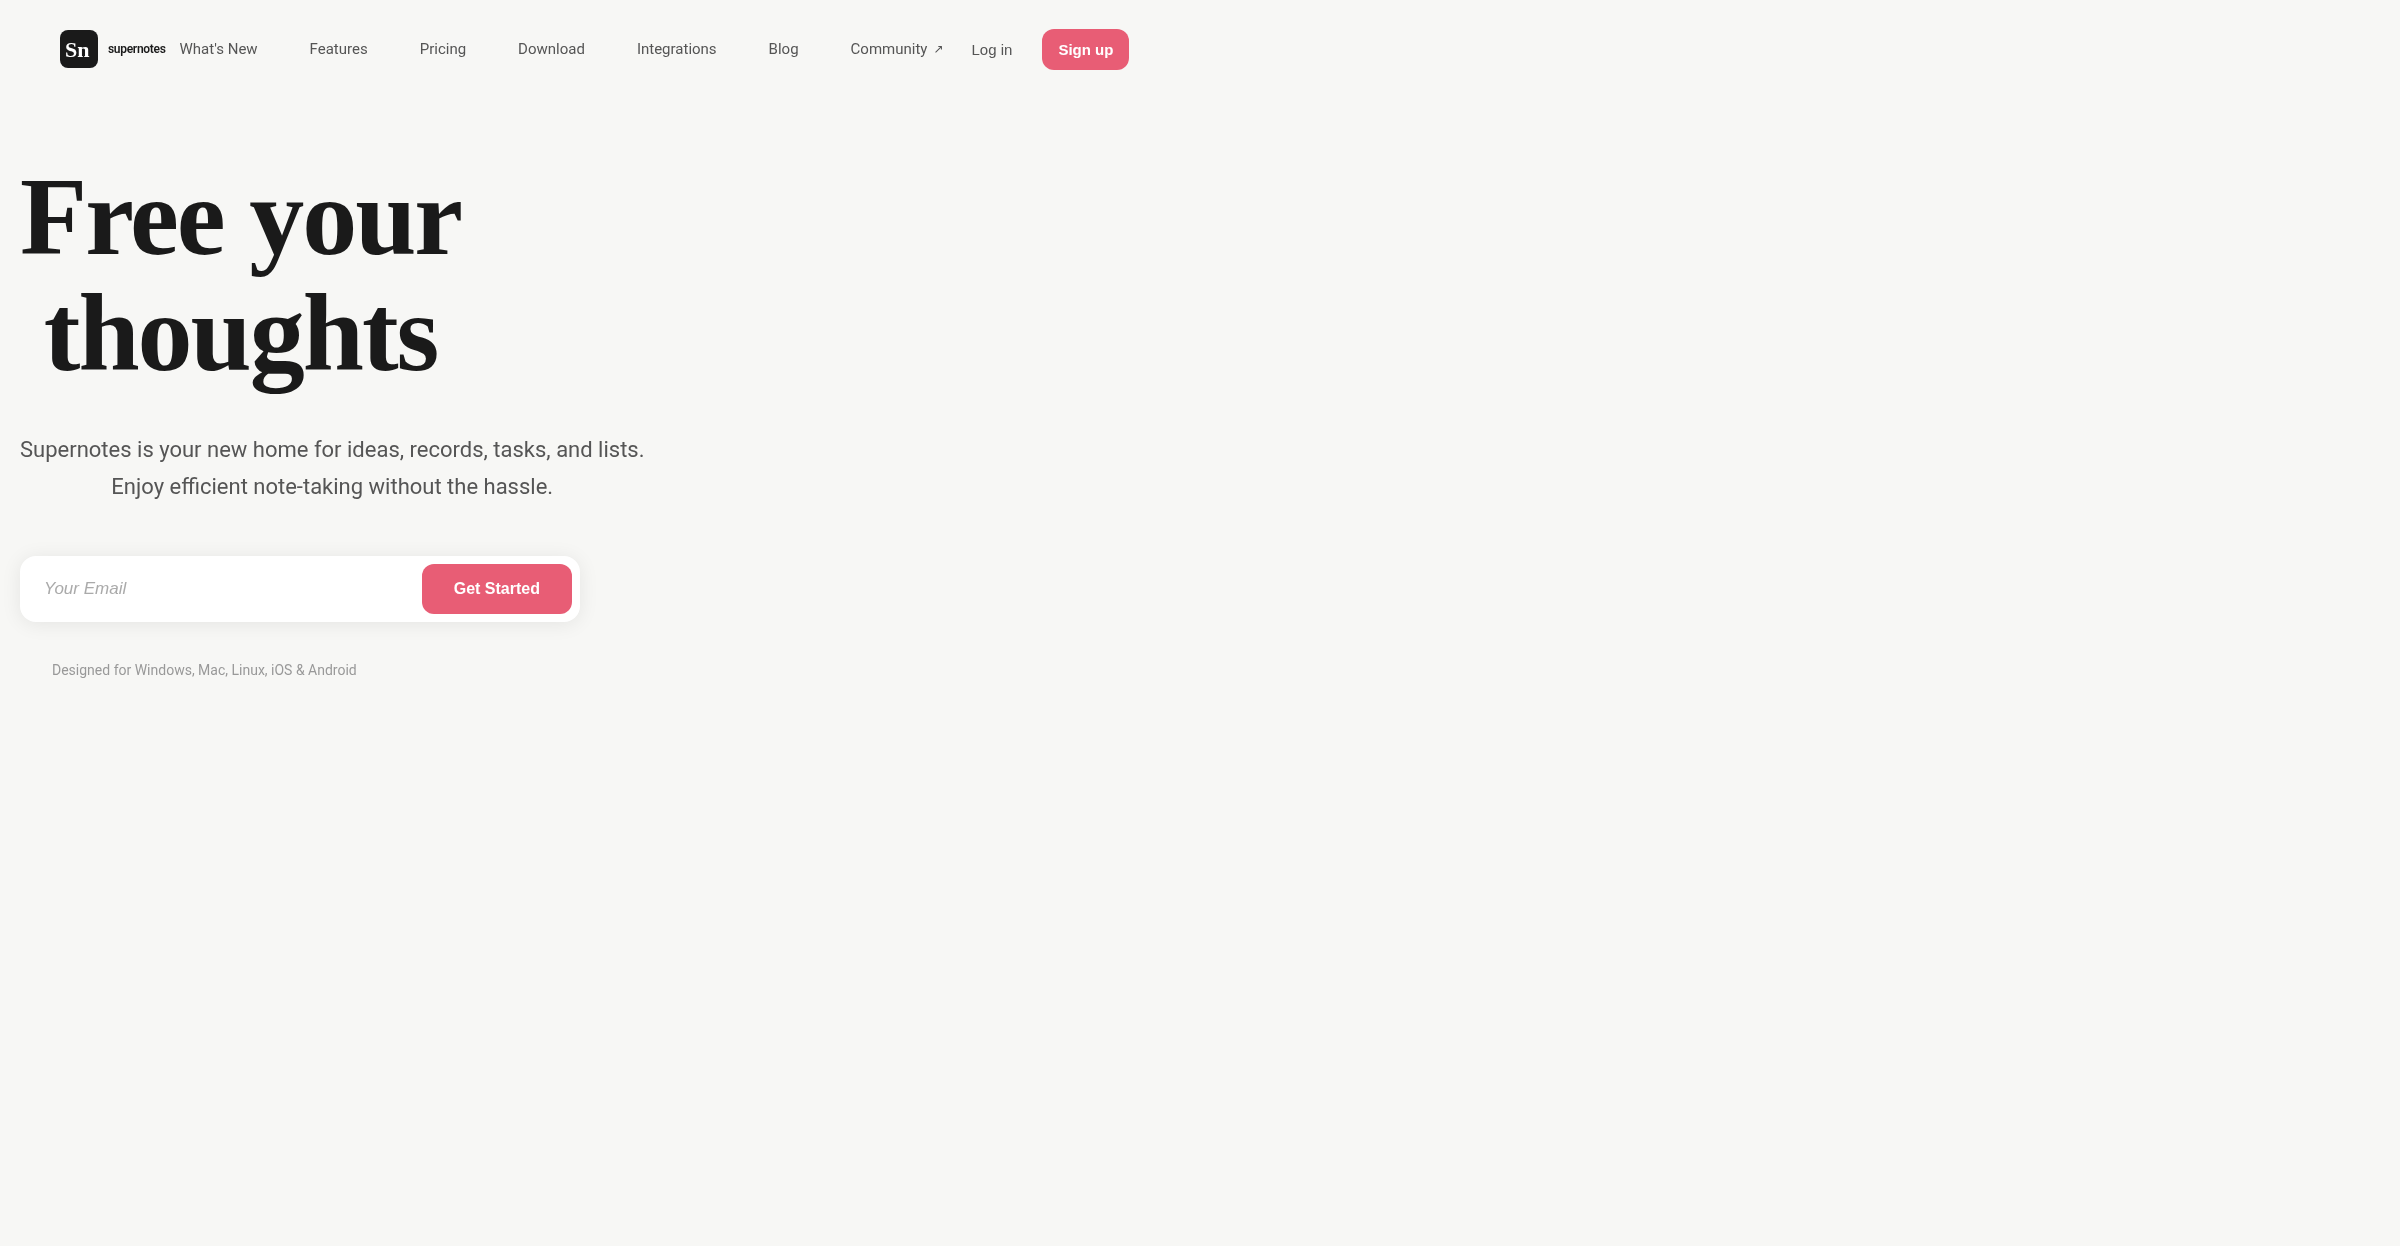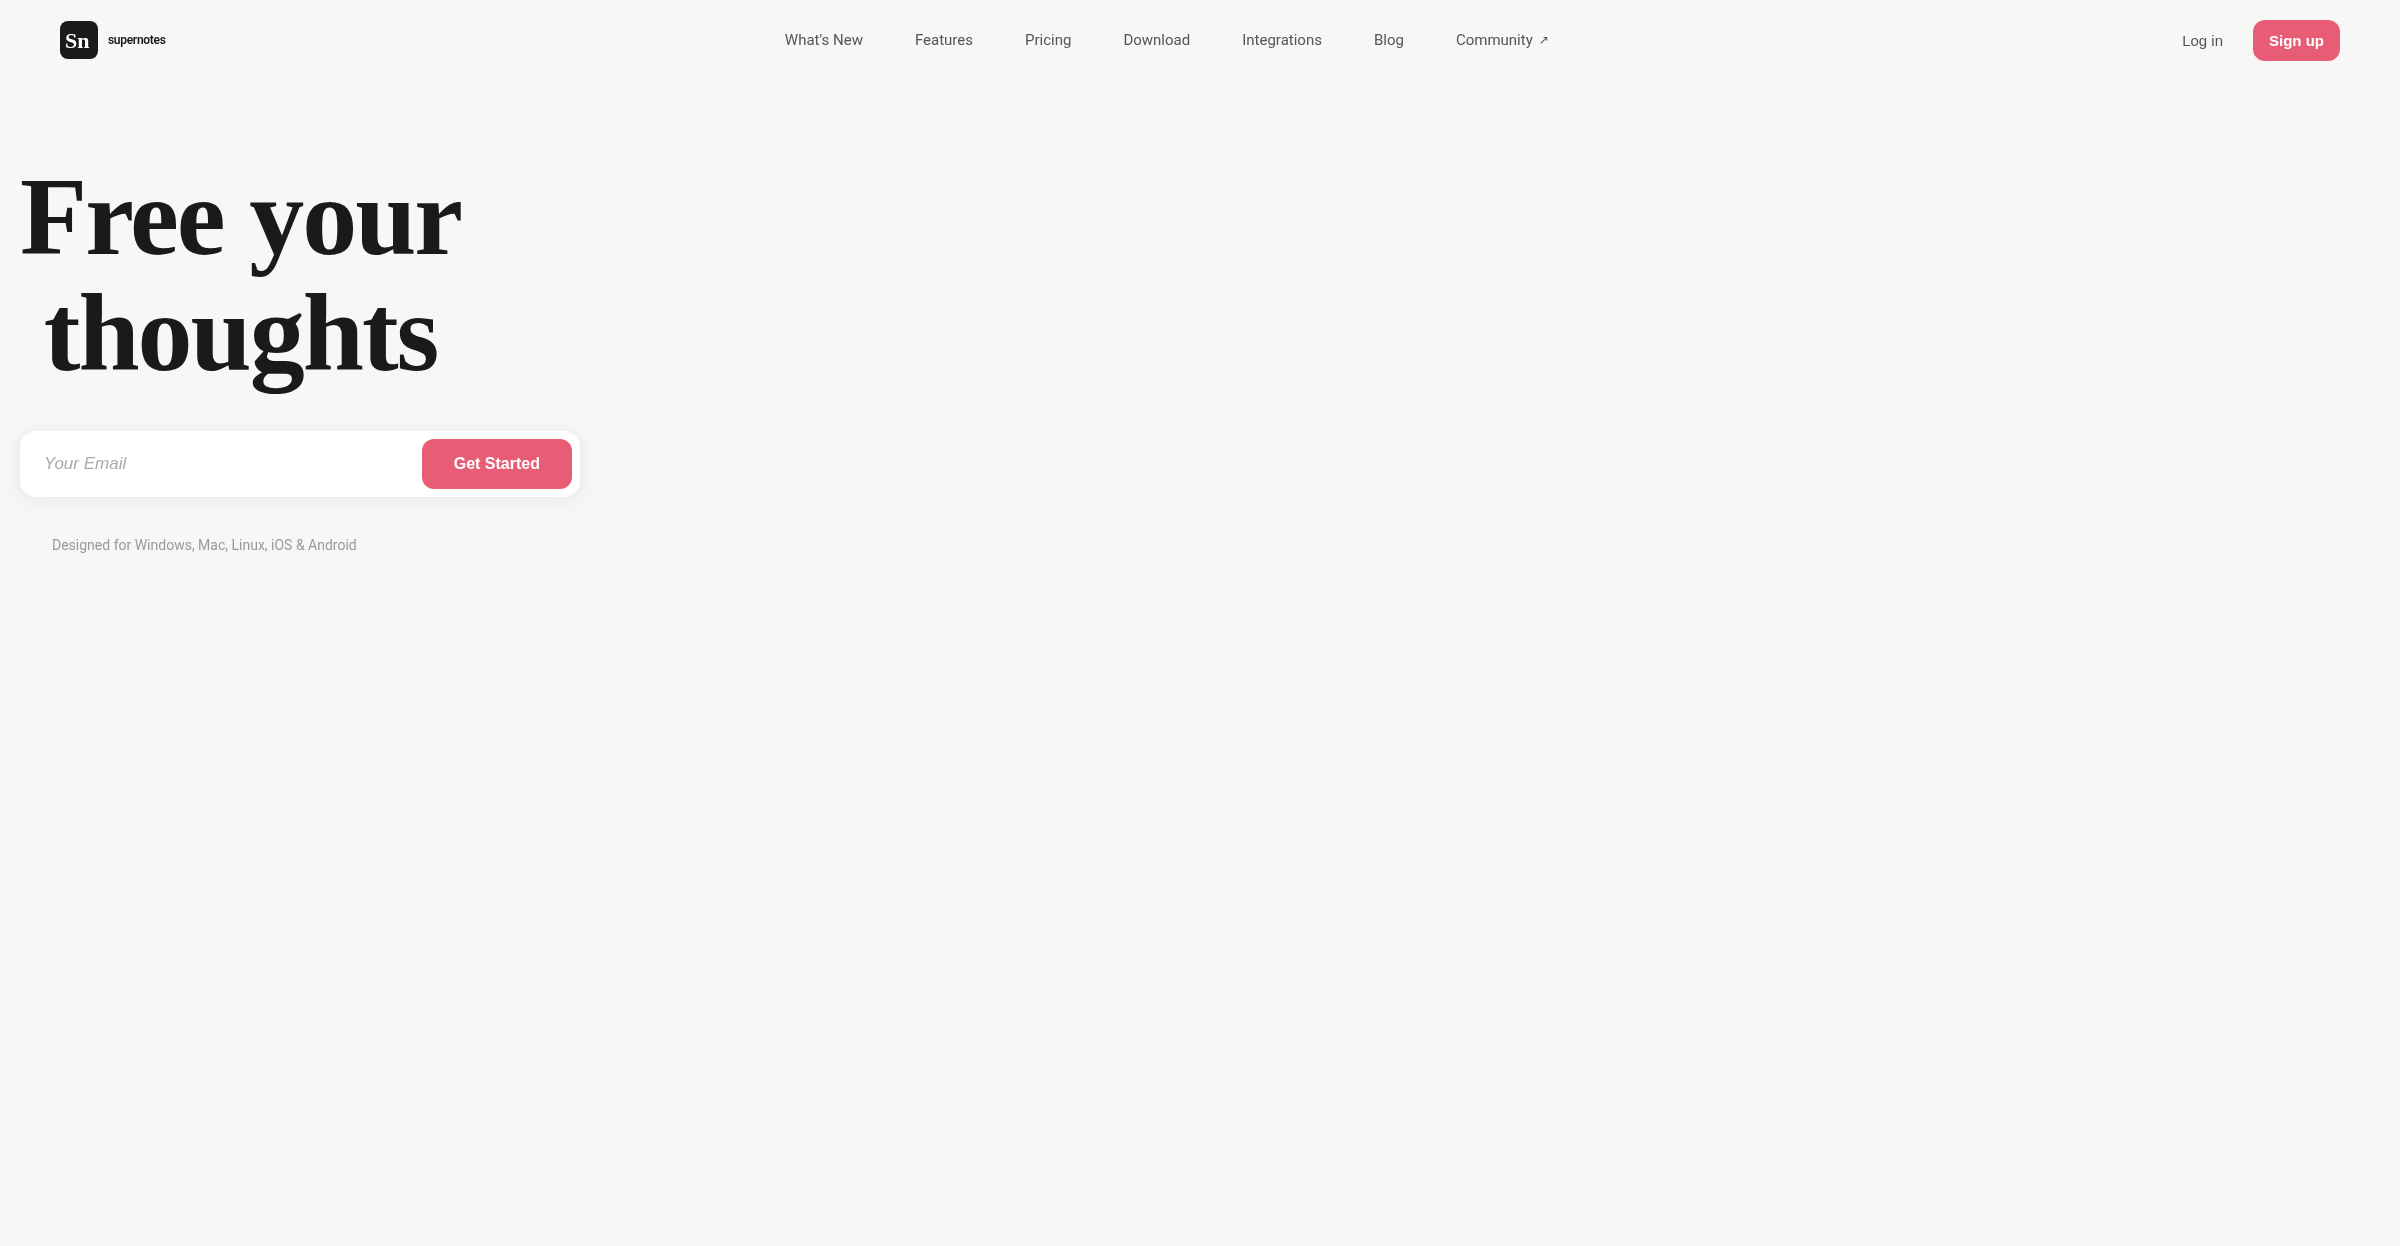--- a/index.html
+++ b/index.html
@@ -12,26 +12,26 @@
       font-family: -apple-system, BlinkMacSystemFont, 'Segoe UI', Roboto, sans-serif;
       background-color: #f7f7f5;
       min-height: 100vh;
       overflow-x: hidden;
     }
 
     
     nav {
       display: flex;
       align-items: center;
-      justify-content: space-between;
+      justify-content: flex-start;
       padding: 0 60px;
       height: 80px;
       background-color: #f7f7f5;
       position: sticky;
-      top: 0;
+      top: 9px;
       z-index: 100;
     }
 
     .nav-logo {
       display: flex;
       align-items: center;
       gap: 10px;
       text-decoration: none;
       color: #1a1a1a;
       cursor: pointer;
@@ -233,20 +233,24 @@
     <button class="btn-signup">Sign up</button>
   </div>
 </nav>
 
 <section class="hero">
   <h1 class="hero-headline">
     <span>Free your</span><br>
     <span>thoughts</span>
   </h1>
 
+  <p class="hero-subtext">
+    <span>Supernotes is your new home for ideas, records, tasks, and lists.</span><br>
+    <span>Enjoy efficient note-taking without the hassle.</span>
+  </p>
 
   <div class="hero-cta">
     <input class="hero-email-input" type="email" placeholder="Your Email" style="">
     <button class="btn-get-started">Get Started</button>
   </div>
 
   <p class="hero-platform-text">Designed for Windows, Mac, Linux, iOS &amp; Android</p>
 </section>
 
 </body></html>

